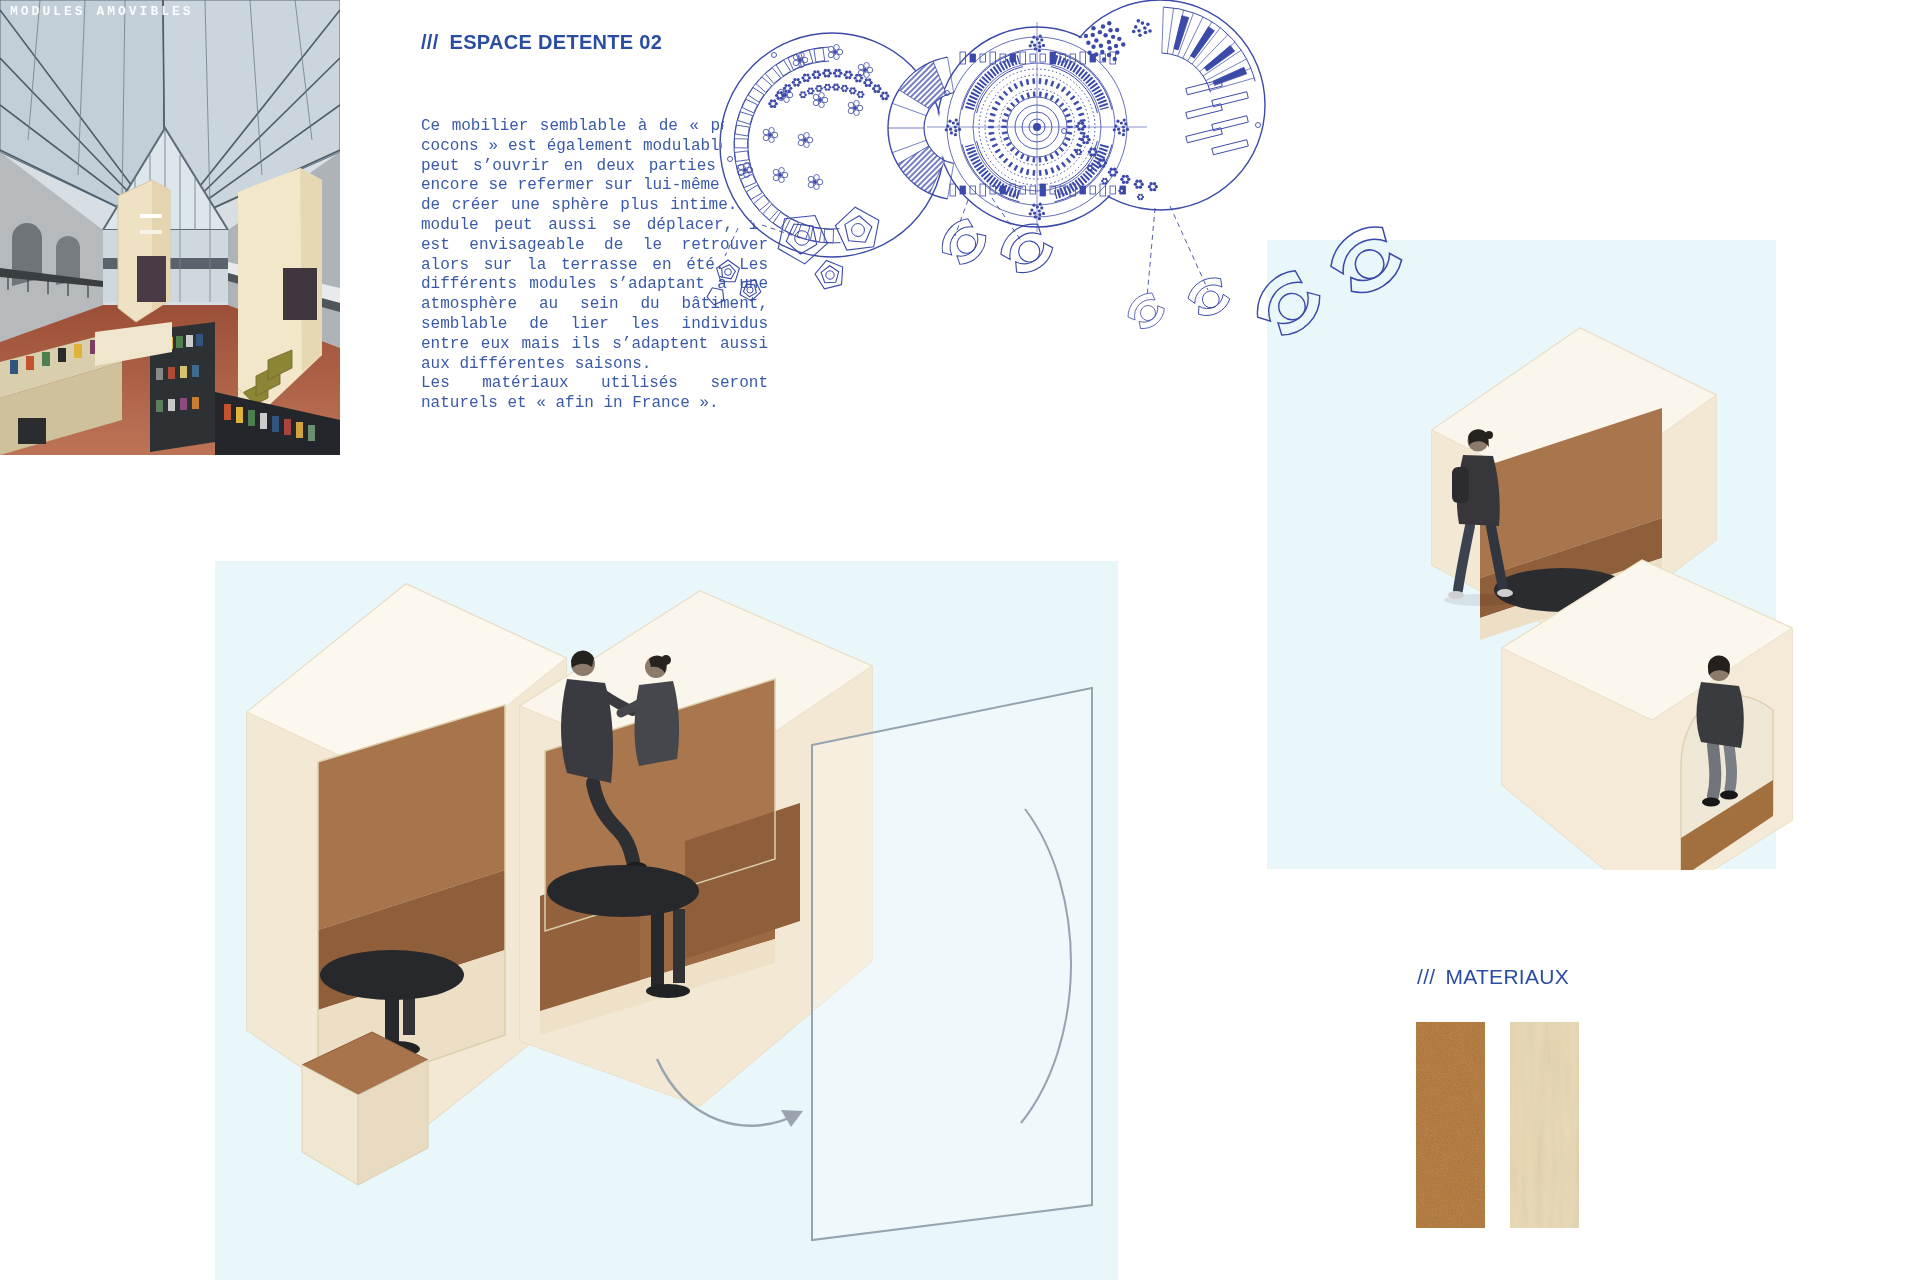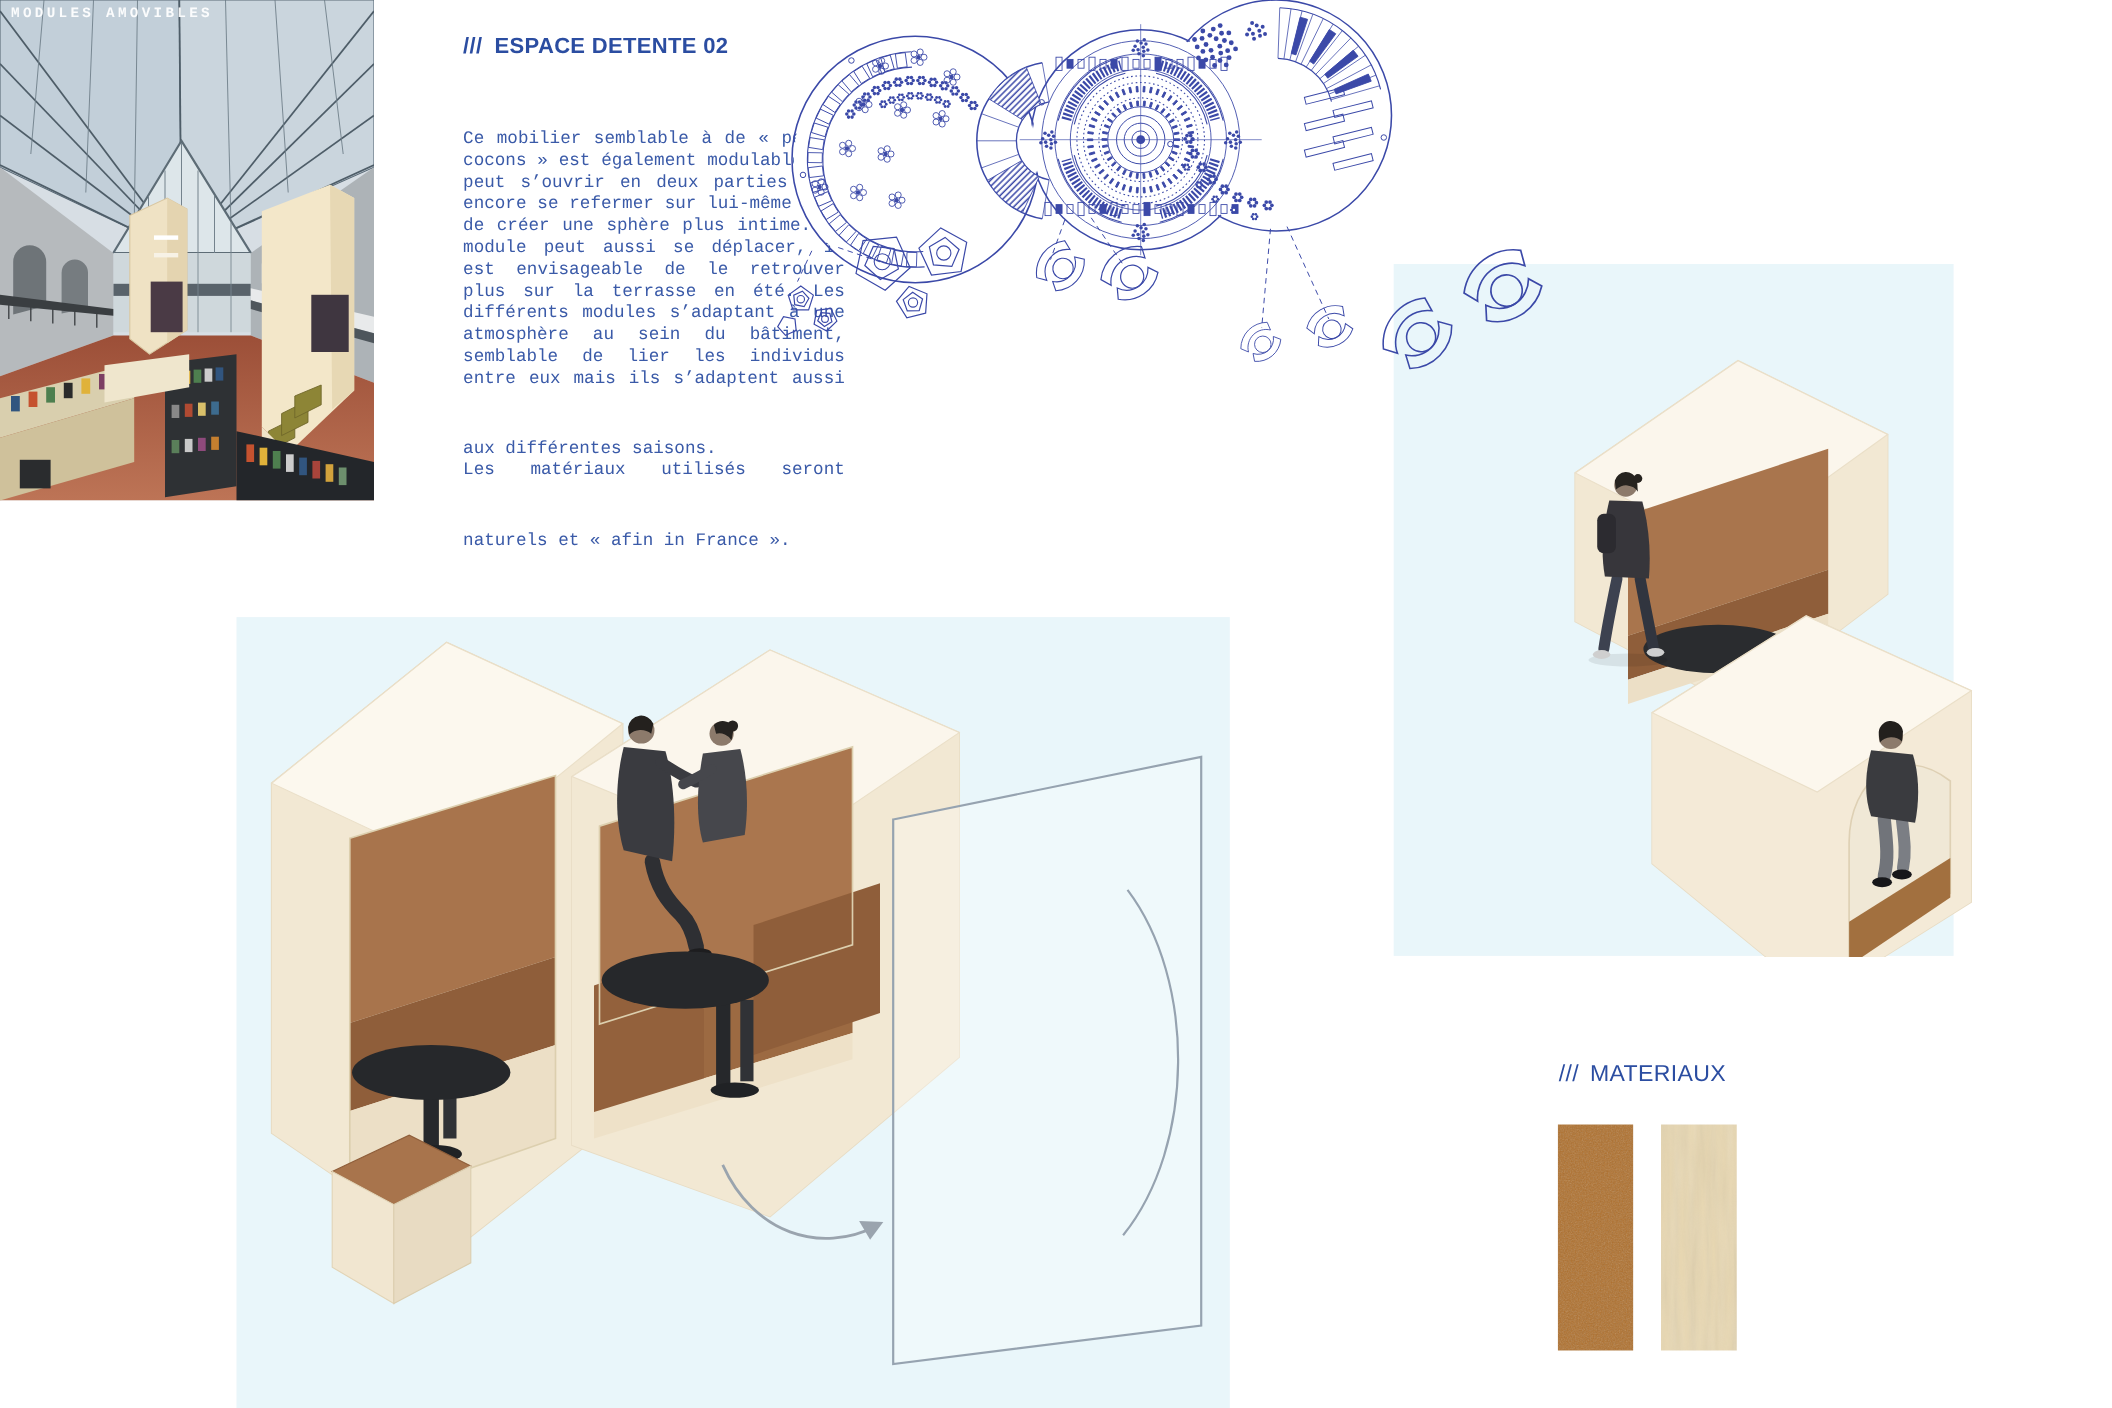--- a/index.html
+++ b/index.html
@@ -9,21 +9,21 @@
   .photo svg{display:block;}
   .photo-label{position:absolute;left:10px;top:4px;font-family:"Liberation Mono",monospace;
         font-weight:bold;font-size:13px;letter-spacing:3px;color:rgba(255,255,255,.93);}
   .title-row{position:absolute;left:421px;top:31px;color:var(--accent);
         font-size:20px;font-weight:bold;letter-spacing:.3px;white-space:nowrap;}
   .title-row .slashes{margin-right:11px;font-weight:bold;}
   .bodytext{position:absolute;left:421px;top:117px;width:347px;
         font-family:"Liberation Mono",monospace;font-size:16px;line-height:19.8px;
         color:var(--textblue);}
   .bodytext .line{text-align:justify;text-align-last:justify;white-space:nowrap;}
-  .bodytext .line.last{text-align-last:left;margin-top:44px;}
+  .bodytext .line.last{text-align-last:left;}
   .panel{position:absolute;background:var(--panel);}
   #panel-center{left:215px;top:561px;width:903px;height:719px;}
   #panel-right{left:1267px;top:240px;width:509px;height:629px;}
   .iso{position:absolute;}
   #isoC{left:215px;top:561px;}
   #isoR{left:1267px;top:240px;}
   #bp{position:absolute;left:650px;top:0;}
   .materials-title{position:absolute;left:1417px;top:965px;color:var(--accent);
         font-size:21px;font-weight:normal;letter-spacing:.3px;white-space:nowrap;}
   .materials-title .slashes{margin-right:10px;}
@@ -190,21 +190,21 @@
   </div>
 
   <div class="bodytext" id="bodytext">
       <div class="line">Ce mobilier semblable à de « petits</div>
       <div class="line">cocons » est également modulable. Il</div>
       <div class="line">peut s’ouvrir en deux parties mais</div>
       <div class="line">encore se refermer sur lui-même afin</div>
       <div class="line">de créer une sphère plus intime. Ce</div>
       <div class="line">module peut aussi se déplacer, il</div>
       <div class="line">est envisageable de le retrouver</div>
-      <div class="line">plus sur la terrasse en été. Les</div>
+      <div class="line">alors sur la terrasse en été. Les</div>
       <div class="line">différents modules s’adaptant à une</div>
       <div class="line">atmosphère au sein du bâtiment,</div>
       <div class="line">semblable de lier les individus</div>
       <div class="line">entre eux mais ils s’adaptent aussi</div>
       <div class="line last">aux différentes saisons.</div>
       <div class="line">Les matériaux utilisés seront</div>
       <div class="line last">naturels et « afin in France ».</div>
     </div>
 
   <div class="panel" id="panel-center"></div>

